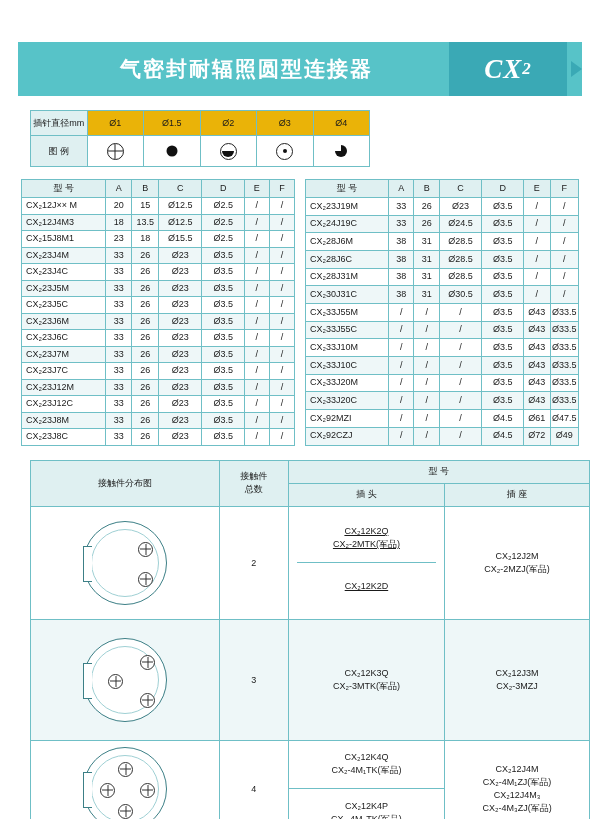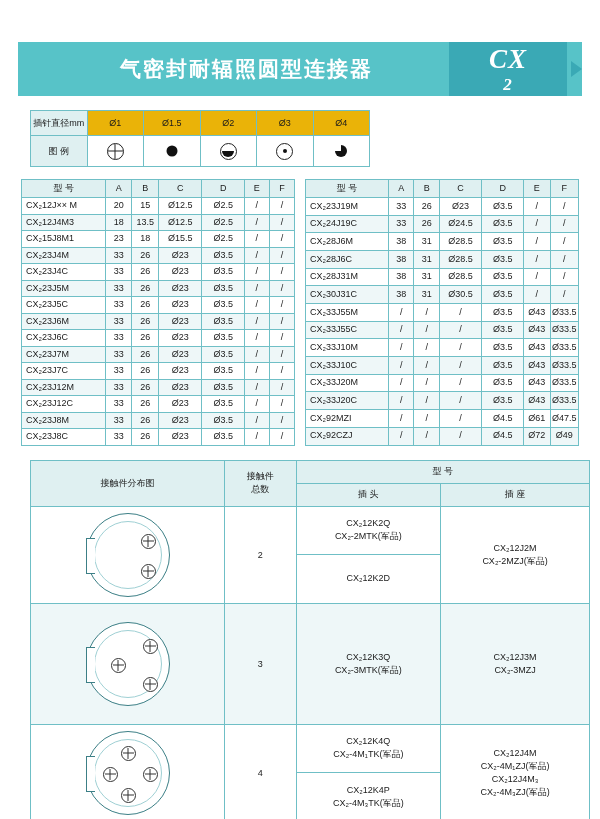--- a/index.html
+++ b/index.html
@@ -16,21 +16,21 @@
     background:#57c3c8;display:flex;align-items:center;
   }
   .banner .title{
     flex:1;text-align:center;color:#ffffff;font-size:21px;font-weight:bold;
     letter-spacing:2px;padding-left:26px;
   }
   .banner .codebox{
     width:118px;height:54px;background:#3aa9b5;
     display:flex;align-items:center;justify-content:center;
     color:#ffffff;font-family:"Liberation Serif","DejaVu Serif",serif;
-    font-size:27px;font-weight:bold;font-style:italic;letter-spacing:1px;flex-direction:column;
+    font-size:27px;font-weight:bold;font-style:italic;letter-spacing:1px;
   }
   .banner .codebox sub{font-size:17px;vertical-align:baseline;}
   .banner .arrow{
     width:0;height:0;border-top:8px solid transparent;border-bottom:8px solid transparent;
     border-left:11px solid #3aa9b5;margin-left:4px;
   }
 
   
   table{border-collapse:collapse;}
   td,th{border:1px solid #6fbfc6;font-size:9px;text-align:center;color:#1a1a1a;padding:0;}
@@ -448,21 +448,21 @@
                 <span class="pv"></span>
                 <span class="ph"></span>
               </div>
               <div class="pin" style="left: 54px; top: 50px;">
                 <span class="pv"></span>
                 <span class="ph"></span>
               </div>
             </div>
           </td>
           <td class="colB">2</td>
-          <td class="colC label" style="padding: 0px;">
+          <td class="colC label" style="padding: 8px; text-decoration: underline;">
             <div style="height: 47px; display: flex; align-items: center; justify-content: center; white-space: pre-line; border-bottom: 1px solid rgb(111, 191, 198); line-height: 13px;">CX₂12K2Q
 CX₂-2MTK(军品)</div>
             <div style="height: 48px; display: flex; align-items: center; justify-content: center; white-space: pre-line; line-height: 13px;">CX₂12K2D</div>
           </td>
           <td class="colD label" style="white-space: pre-line;">CX₂12J2M
 CX₂-2MZJ(军品)</td>
         </tr>
         <tr>
           <td class="picalt colA">
             <div class="conn">

